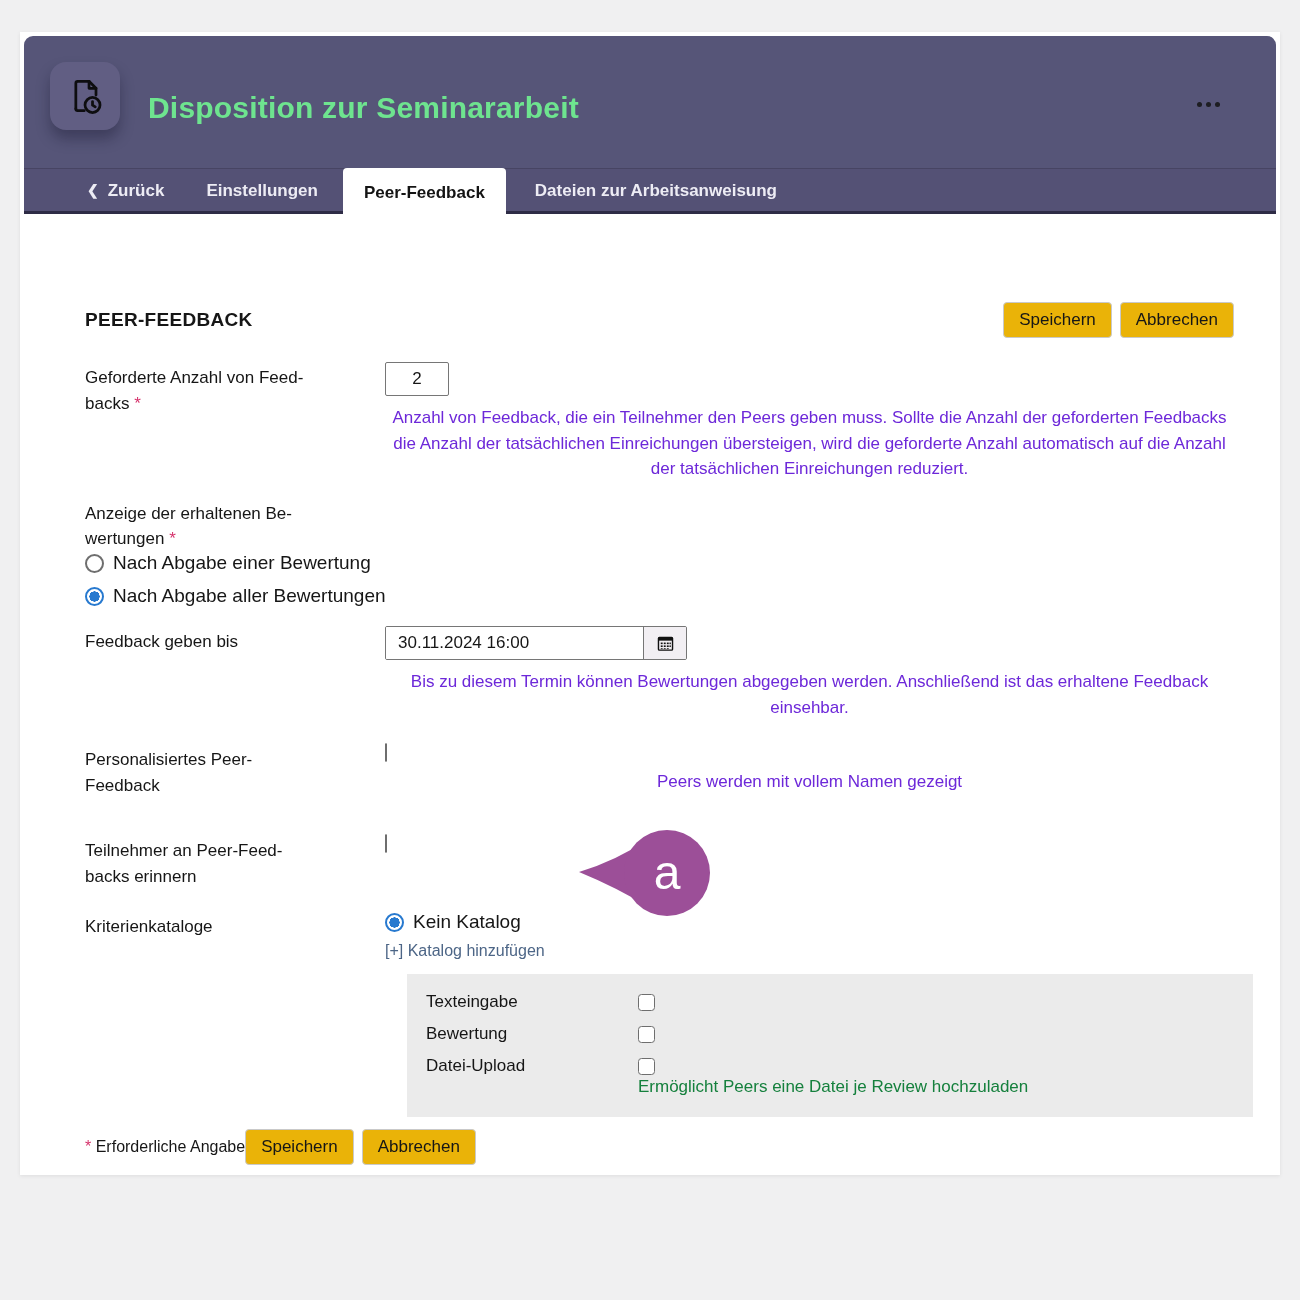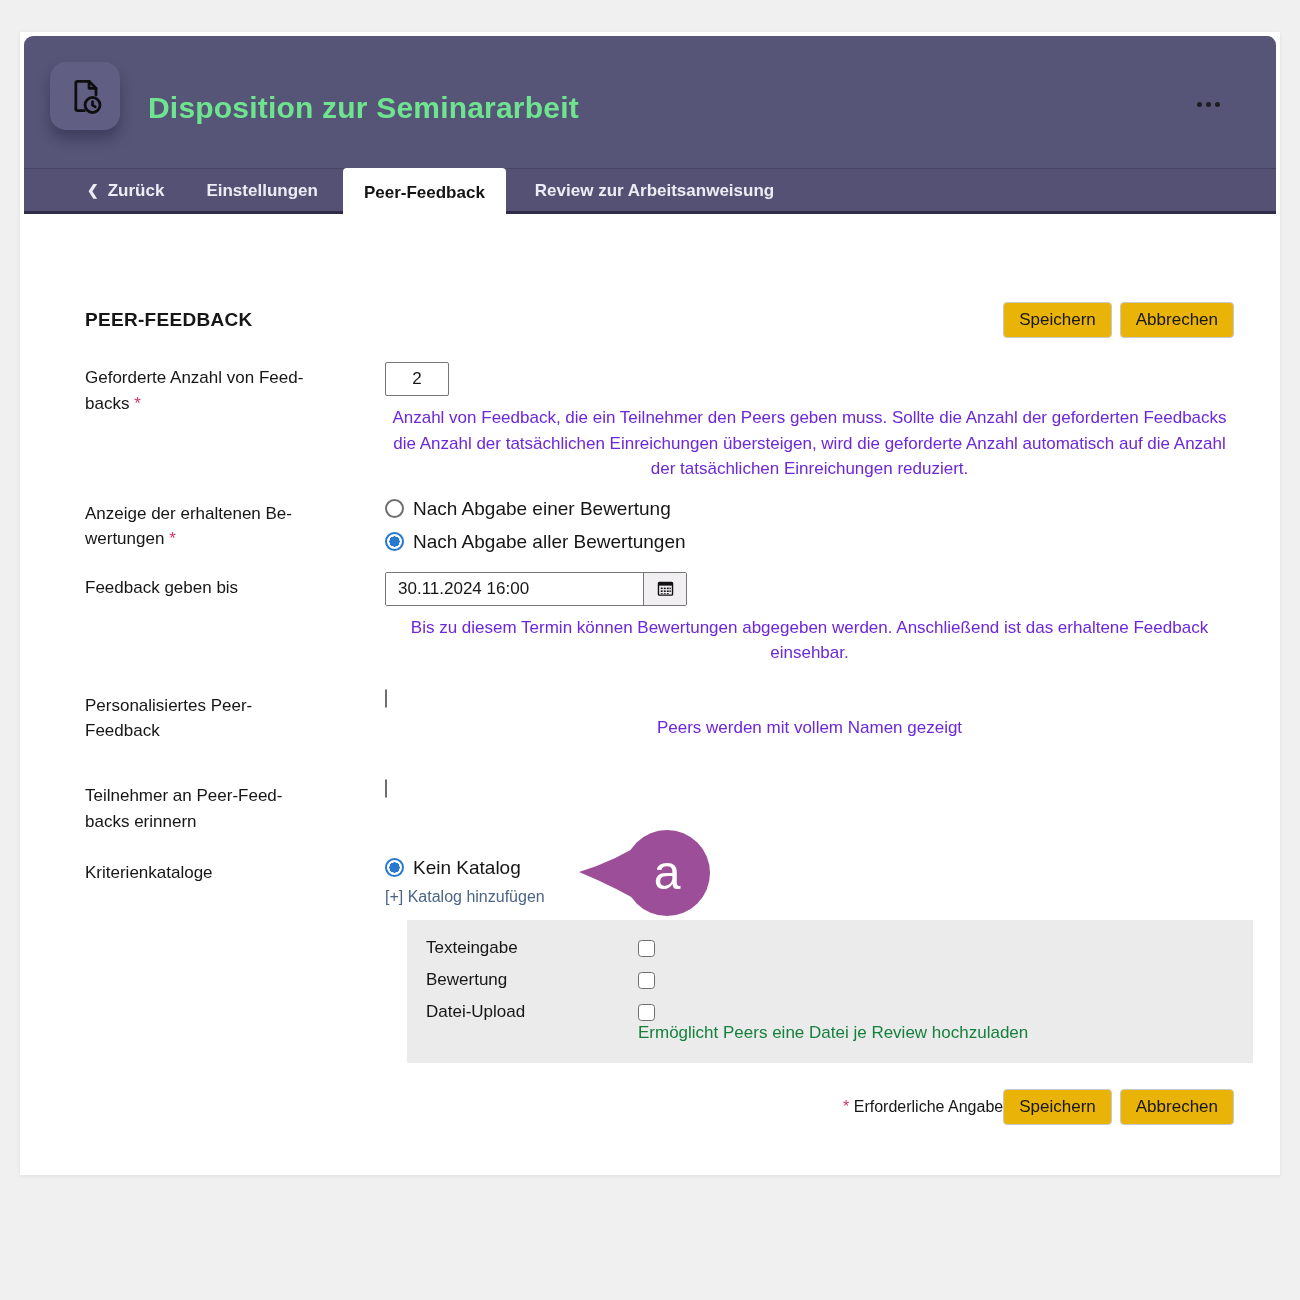--- a/index.html
+++ b/index.html
@@ -103,21 +103,21 @@
   .linkline{margin-top:9px;}
   .link{font-size:16px;color:#4c6586;text-decoration:none;cursor:pointer;}
   .panel{
     margin-top:14px;margin-left:22px;width:846px;box-sizing:border-box;
     background:#ebebeb;padding:18px 20px 20px 19px;
   }
   .prow{display:flex;align-items:flex-start;margin-bottom:12px;}
   .plabel{width:212px;flex:none;font-size:17px;}
   .prow .checkbox{margin-top:2px;}
   .phelp{margin-left:212px;font-size:17px;color:#15803d;margin-top:-1px;}
-  .footrow{display:flex;justify-content:flex-end;align-items:center;margin-top:26px;}
+  .footrow{display:flex;justify-content:flex-start;align-items:center;margin-top:12px;}
   .footnote{font-size:16px;}
   
   .balloon{position:absolute;left:558px;top:795px;z-index:5;pointer-events:none;}
 </style>
 </head>
 <body>
 
 <div class="card">
 
   <div class="hdr">
@@ -143,21 +143,21 @@
         <span class="chev">❮</span>
         <span>Zurück</span>
       </div>
       <div class="tab">
         <span>Einstellungen</span>
       </div>
       <div class="tab active">
         <span>Peer-Feedback</span>
       </div>
       <div class="tab">
-        <span>Review zur Arbeitsanweisung</span>
+        <span>Dateien zur Arbeitsanweisung</span>
       </div>
     </div>
   </div>
 
   <div class="content">
 
     <div class="headrow">
       <h2 class="sec-title">PEER-FEEDBACK</h2>
       <div class="btns">
         <button class="btn">Speichern</button>
@@ -167,21 +167,21 @@
 
     <div class="frow" style="margin-bottom:16px;">
       <div class="flabel"><span>Geforderte Anzahl von Feed-
 backs</span> <span class="req">*</span></div>
       <div class="fwidget">
         <input class="num-input" readonly="" value="2" style="">
         <div class="help">Anzahl von Feedback, die ein Teilnehmer den Peers geben muss. Sollte die Anzahl der geforderten Feedbacks die Anzahl der tatsächlichen Einreichungen übersteigen, wird die geforderte Anzahl automatisch auf die Anzahl der tatsächlichen Einreichungen reduziert.</div>
       </div>
     </div>
 
-    <div class="frow" style="margin-bottom:8px;">
+    <div class="frow" style="margin-bottom:8px;flex-direction:column;">
       <div class="flabel"><span>Anzeige der erhaltenen Be-
 wertungen</span> <span class="req">*</span></div>
       <div class="fwidget">
         <div class="optline">
           <span class="radio"></span>
           <span>Nach Abgabe einer Bewertung</span>
         </div>
         <div class="optline">
           <span class="radio checked"></span>
           <span>Nach Abgabe aller Bewertungen</span>

